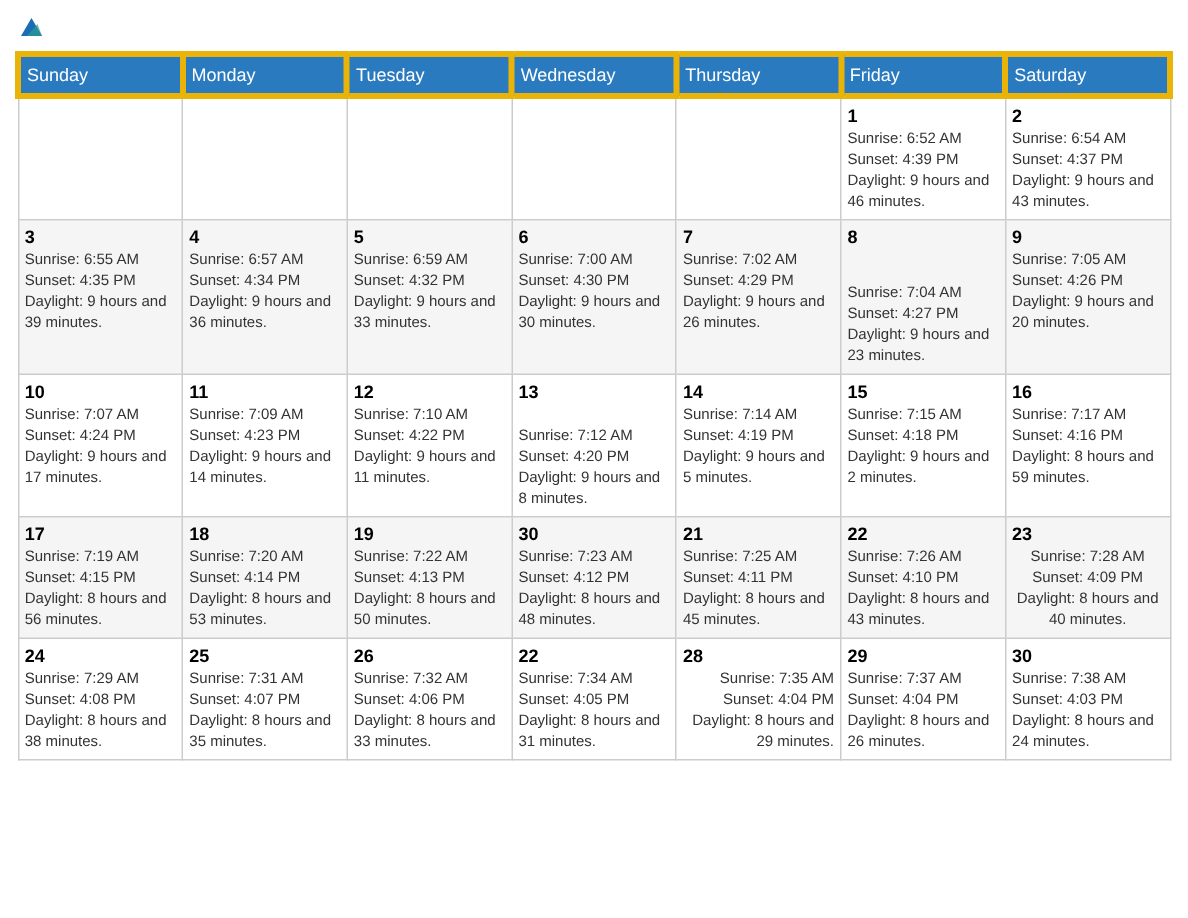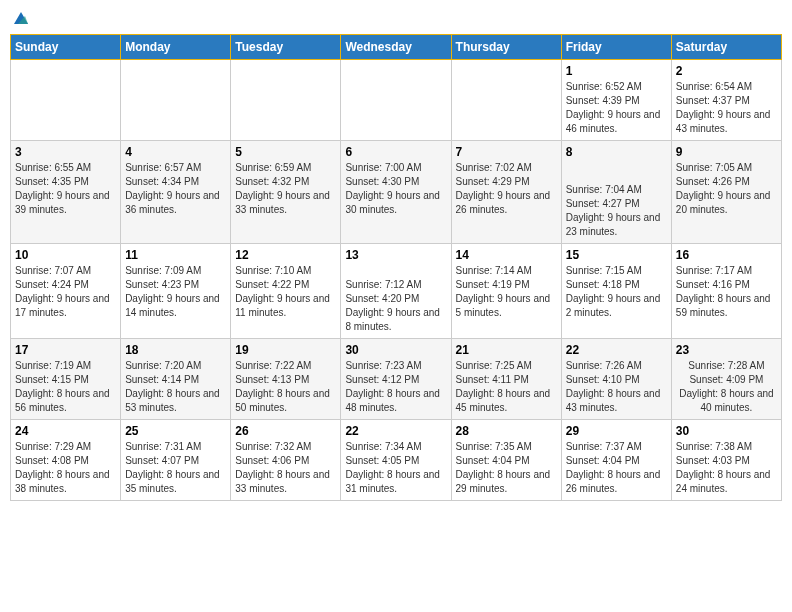--- a/index.html
+++ b/index.html
@@ -41,22 +41,22 @@
       width: 100%;
       border-collapse: collapse;
       font-size: 11px;
     }
     .calendar thead th {
       background: #2a7abf;
       color: #fff;
       padding: 5px 4px;
       text-align: left;
       font-size: 12px;
-      font-weight: bold;
-      border: 1px solid #eab308;
+      font-weight: normal;
+      border: 4px solid #eab308;
     }
     .calendar tbody td {
       border: 1px solid #ccc;
       vertical-align: top;
       padding: 4px;
       width: calc(100% / 7);
       min-height: 80px;
       background: #fff;
     }
     .calendar tbody tr:nth-child(even) td {
@@ -280,21 +280,21 @@
 Daylight: 8 hours and 33 minutes.</div>
         </td>
         <td>
           <div class="day-number">22</div>
           <div class="day-info" style="white-space: pre-line;">Sunrise: 7:34 AM
 Sunset: 4:05 PM
 Daylight: 8 hours and 31 minutes.</div>
         </td>
         <td>
           <div class="day-number">28</div>
-          <div class="day-info" style="white-space: pre-line;">Sunrise: 7:35 AM
+          <div class="day-info" style="white-space: pre-line; text-align: right;">Sunrise: 7:35 AM
 Sunset: 4:04 PM
 Daylight: 8 hours and 29 minutes.</div>
         </td>
         <td>
           <div class="day-number">29</div>
           <div class="day-info" style="white-space: pre-line;">Sunrise: 7:37 AM
 Sunset: 4:04 PM
 Daylight: 8 hours and 26 minutes.</div>
         </td>
         <td>

